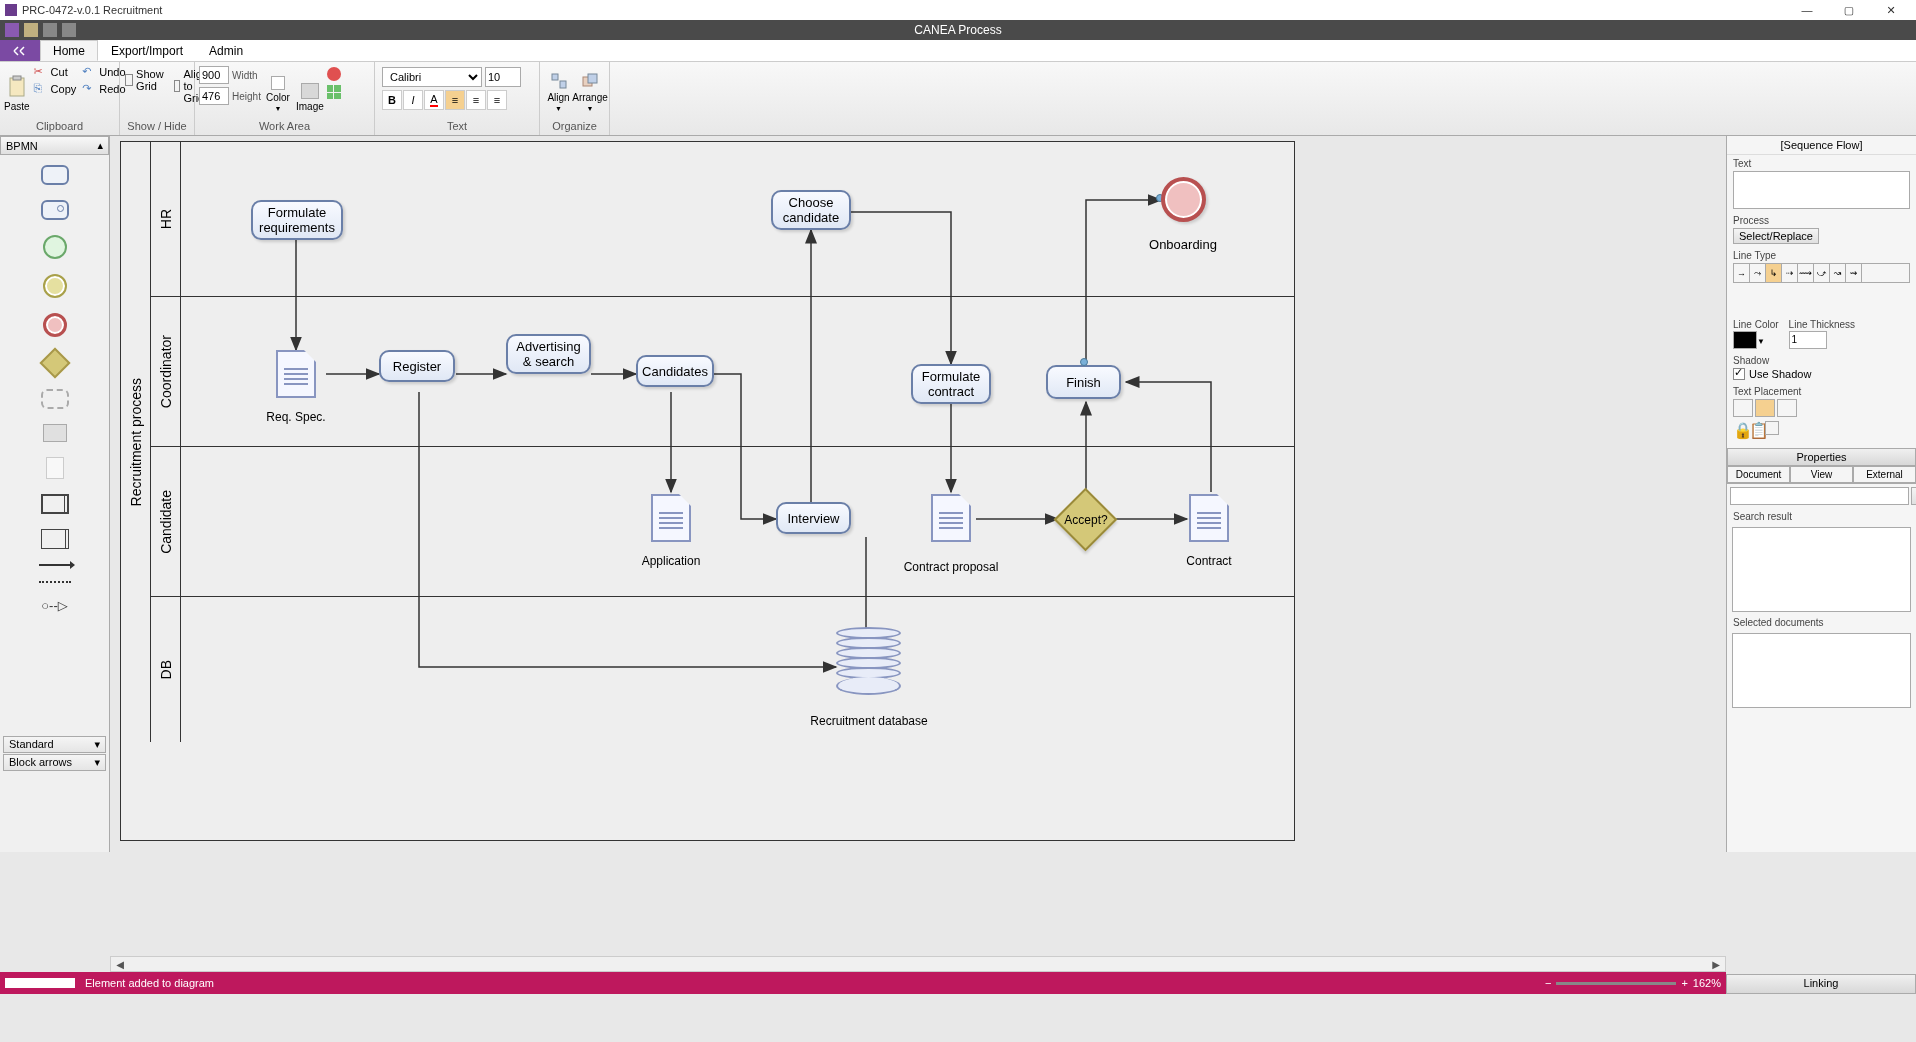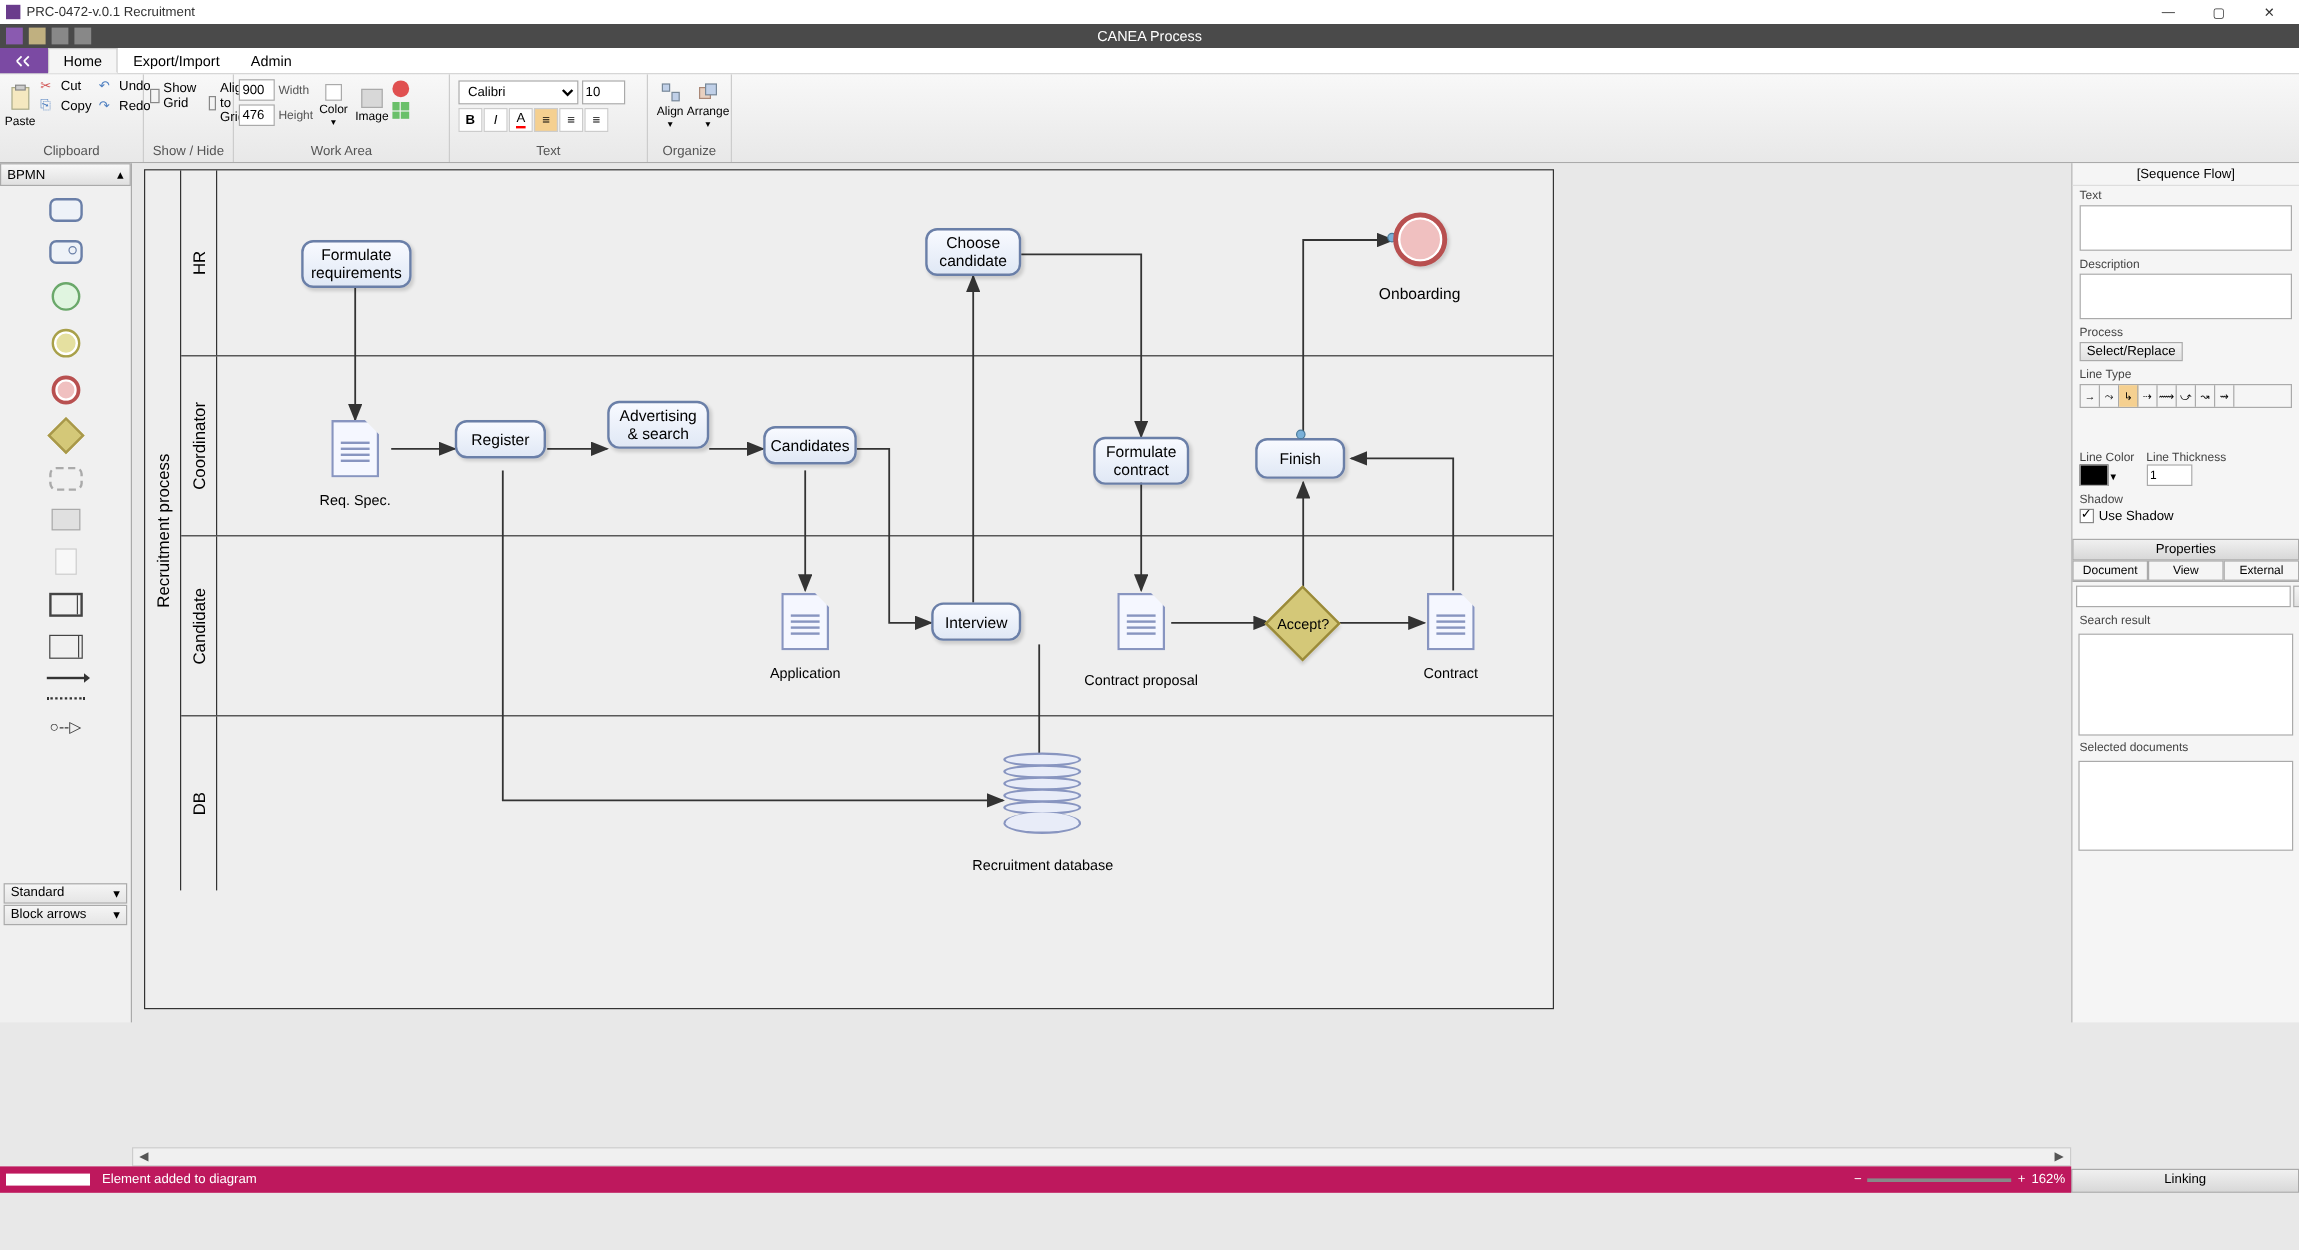--- a/index.html
+++ b/index.html
@@ -18,21 +18,21 @@
 .tab.active { border: 1px solid #ccc; border-bottom: 1px solid #f5f5f5; background: #f5f5f5; }
 .ribbon { height: 74px; background: linear-gradient(#f8f8f8, #e8e8e8); border-bottom: 1px solid #aaa; display: flex; }
 .ribbon-group { border-right: 1px solid #ccc; padding: 2px 4px; display: flex; flex-direction: column; justify-content: space-between; }
 .ribbon-group-content { display: flex; gap: 2px; flex: 1; align-items: flex-start; }
 .ribbon-group-label { text-align: center; font-size: 11px; color: #555; padding: 1px 0; }
 .clipboard-grp { width: 120px; }
 .show-grp { width: 75px; }
 .work-grp { width: 180px; }
 .text-grp { width: 165px; }
 .org-grp { width: 70px; }
-.big-btn { width: 30px; height: 48px; display: flex; flex-direction: column; align-items: center; justify-content: center; font-size: 10px; gap: 2px; }
+.big-btn { width: 30px; height: 48px; display: flex; flex-direction: column; align-items: center; justify-content: flex-end; font-size: 10px; gap: 2px; }
 .sm-row { display: flex; flex-direction: column; gap: 1px; }
 .sm-btn { display: flex; align-items: center; gap: 3px; font-size: 11px; padding: 1px 2px; }
 .sm-ic { width: 14px; height: 14px; }
 .chk-row { display: flex; align-items: center; font-size: 11px; gap: 3px; padding: 1px; }
 .chk { width: 12px; height: 12px; border: 1px solid #888; }
 .dim-inp { width: 30px; height: 18px; border: 1px solid #aaa; font-size: 11px; padding: 0 2px; background: #fff; }
 .dim-lbl { font-size: 10px; color: #555; }
 .font-sel { width: 100px; height: 20px; border: 1px solid #aaa; font-size: 11px; padding: 0 3px; background: #fff; }
 .size-sel { width: 36px; height: 20px; border: 1px solid #aaa; font-size: 11px; padding: 0 2px; background: #fff; }
 .fmt-btn { width: 20px; height: 20px; border: 1px solid #ccc; display: flex; align-items: center; justify-content: center; font-size: 11px; background: #fff; }
@@ -423,24 +423,20 @@
     </div>
   </div>
 
   <div class="right-panel">
     <div class="rp-title">[Sequence Flow]</div>
     <div class="rp-section">
       <div class="rp-lbl">Text</div>
       <div class="rp-input"></div>
     </div>
     <div class="rp-section">
-      <div class="rp-lbl">Description</div>
-      <div class="rp-input"></div>
-    </div>
-    <div class="rp-section">
       <div class="rp-lbl">Process</div>
       <div class="rp-btn">Select/Replace</div>
     </div>
     <div class="rp-section">
       <div class="rp-lbl">Line Type</div>
       <div class="line-types">
         <div class="lt-cell">→</div>
           <div class="lt-cell">⤳</div>
           <div class="lt-cell sel">↳</div>
           <div class="lt-cell">⇢</div>
@@ -462,20 +458,33 @@
     </div>
     <div class="rp-section">
       <div class="rp-lbl">Shadow</div>
       <div class="rp-chk">
           <div class="chk" style="background:#fff;position:relative;">
             <span style="position:absolute;left:0;top:-3px;">✓</span>
           </div>
           <span>Use Shadow</span>
         </div>
     </div>
+    <div class="rp-section">
+      <div class="rp-lbl">Text Placement</div>
+      <div class="tp-btns">
+        <div class="tp-btn"></div>
+          <div class="tp-btn sel"></div>
+          <div class="tp-btn"></div>
+      </div>
+      <div class="tp-btns" style="margin-top:4px;">
+        <div style="width:14px;height:14px;">🔒</div>
+        <div style="width:14px;height:14px;">📋</div>
+        <div style="width:14px;height:14px;border:1px solid #aaa;"></div>
+      </div>
+    </div>
 
     <div class="props-header">Properties</div>
     <div class="props-tabs">
       <div class="ptab">Document</div>
       <div class="ptab">View</div>
       <div class="ptab">External</div>
     </div>
     <div class="search-row">
       <input class="search-inp" style="">
       <div class="rp-btn">Search</div>

